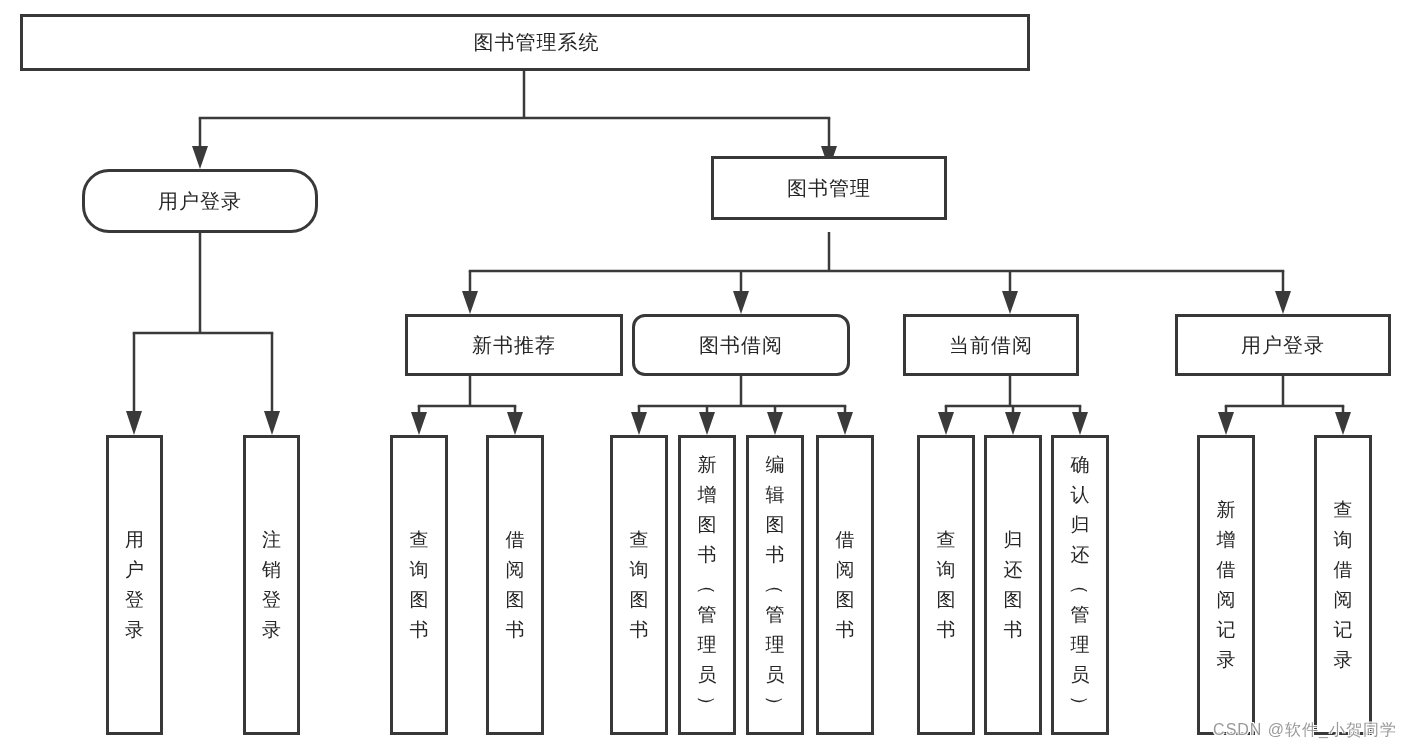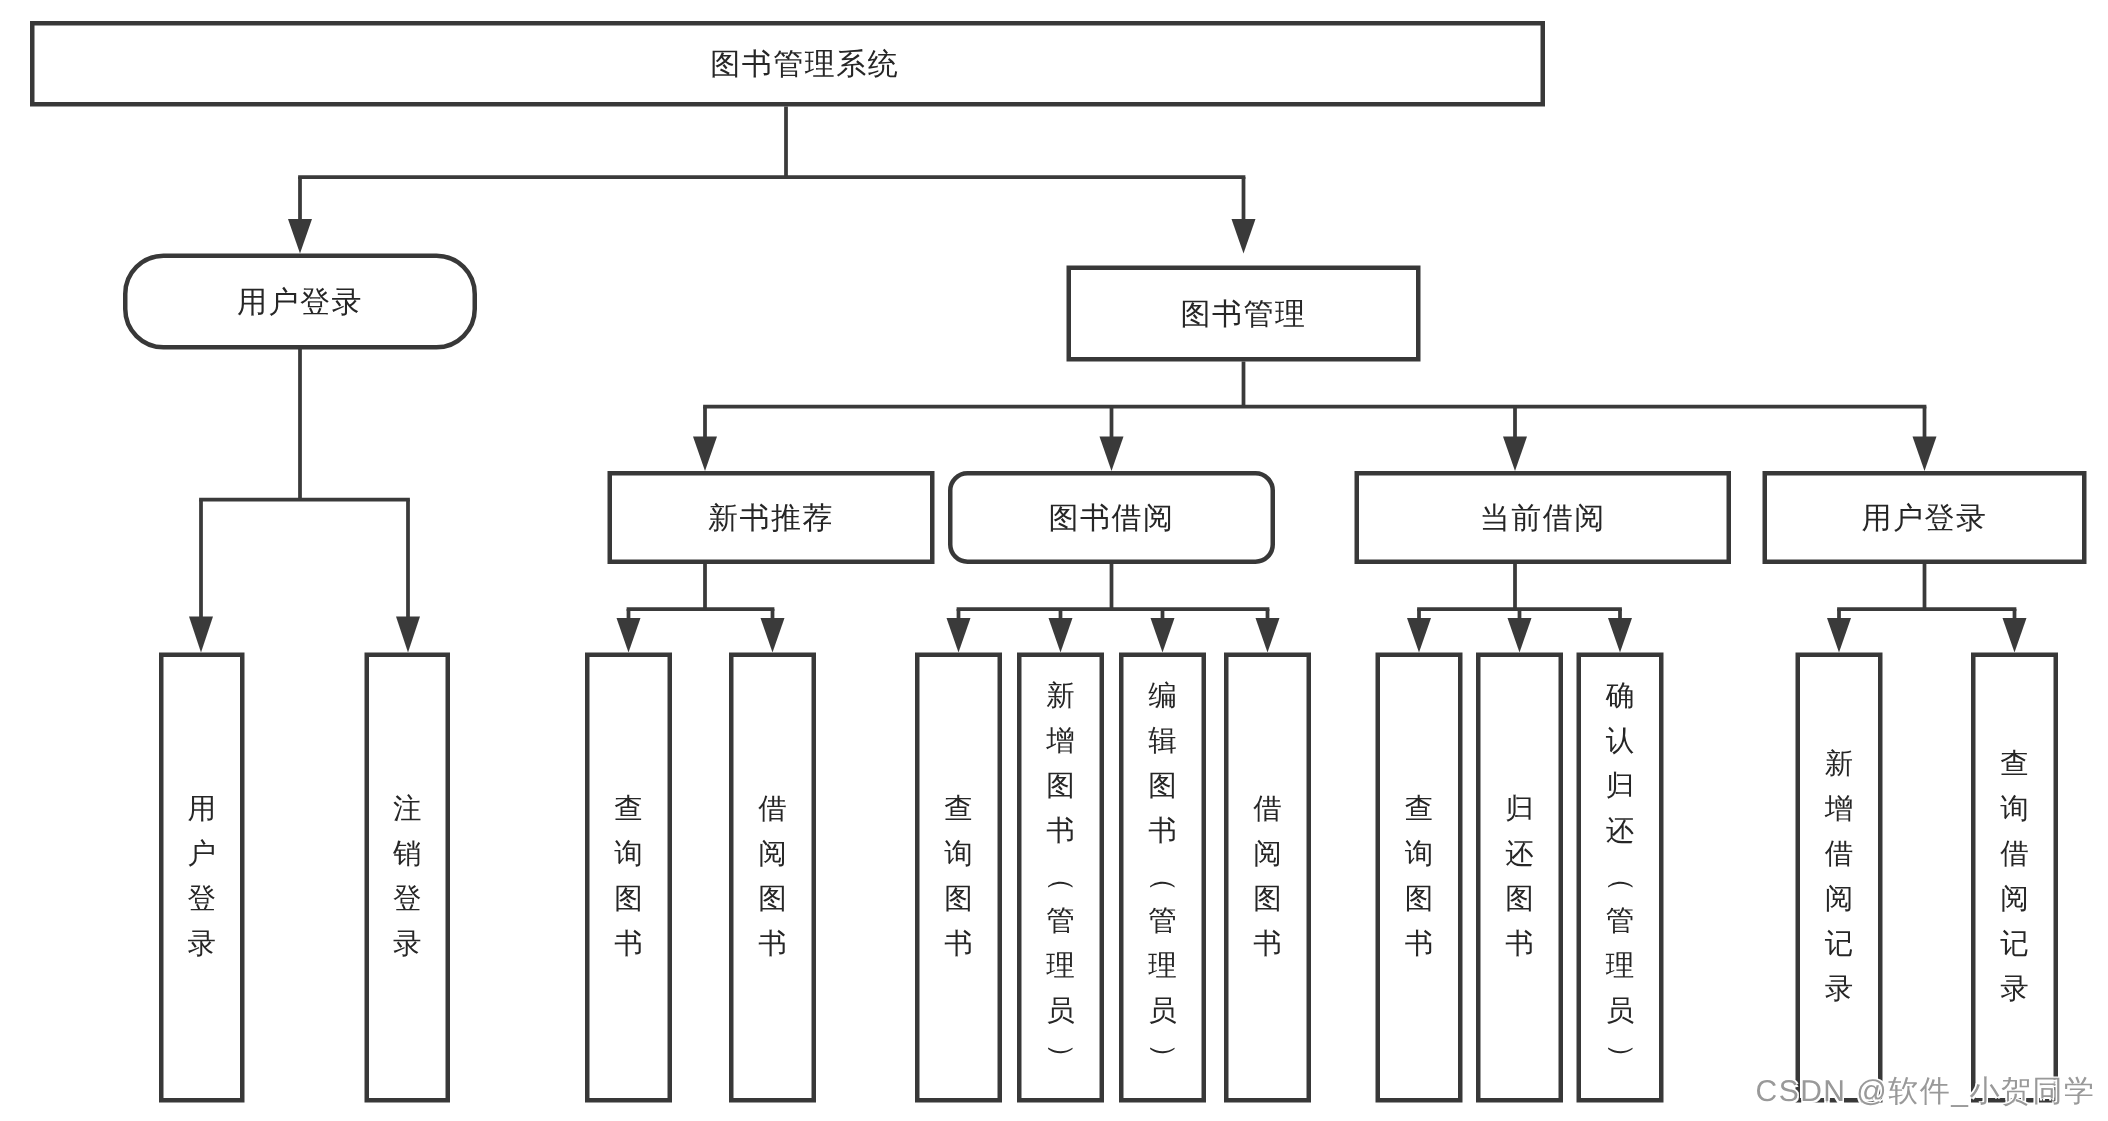--- a/index.html
+++ b/index.html
@@ -49,21 +49,21 @@
     line-height: 30px;
     text-align: center;
     font-size: 19px;
   }
   .vchar.rot { transform: rotate(90deg); }
   #watermark {
     position: absolute;
     right: 8px;
     bottom: 6px;
     z-index: 3;
-    font-size: 20px;
+    font-size: 16px;
     color: #999999;
     letter-spacing: 1px;
     white-space: nowrap;
     text-shadow: -1px -1px 0 #ffffff, 1px -1px 0 #ffffff, -1px 1px 0 #ffffff, 1px 1px 0 #ffffff;
   }
   line { stroke: #3a3a3a; stroke-width: 2.5; }
   polygon { fill: #3a3a3a; }
 </style>
 </head>
 <body>
@@ -135,25 +135,25 @@
       <line x1="1226" y1="406" x2="1226" y2="413"></line>
       <polygon points="1218,412 1234,412 1226,435"></polygon>
       <line x1="1343" y1="406" x2="1343" y2="413"></line>
       <polygon points="1335,412 1351,412 1343,435"></polygon>
     </g>
   </svg>
 
   <div class="node hnode" style="left:20px; top:14px; width:1010px; height:57px;padding-left:23px;">图书管理系统</div>
 
   <div class="node hnode" style="left:82px; top:169px; width:236px; height:64px;border-radius:27px;">用户登录</div>
-  <div class="node hnode" style="left:711px; top:177px; width:236px; height:64px;">图书管理</div>
+  <div class="node hnode" style="left:711px; top:156px; width:236px; height:64px;">图书管理</div>
 
   <div class="node hnode" style="left:361px; top:314px; width:218px; height:62px;margin-left:44px;">新书推荐</div>
   <div class="node hnode" style="left:632px; top:314px; width:218px; height:62px;border-radius:13px;">图书借阅</div>
-  <div class="node hnode" style="left:903px; top:314px; width:251px; height:62px;text-align:right;">当前借阅</div>
+  <div class="node hnode" style="left:903px; top:314px; width:176px; height:62px;text-align:right;">当前借阅</div>
   <div class="node hnode" style="left:1175px; top:314px; width:216px; height:62px;">用户登录</div>
 
   <div class="node vnode" style="left:106px; top:435px; width:57px; height:300px;">
     <div class="vlabel">
         <span class="vchar">用</span>
         <span class="vchar">户</span>
         <span class="vchar">登</span>
         <span class="vchar">录</span>
       </div>
   </div>

